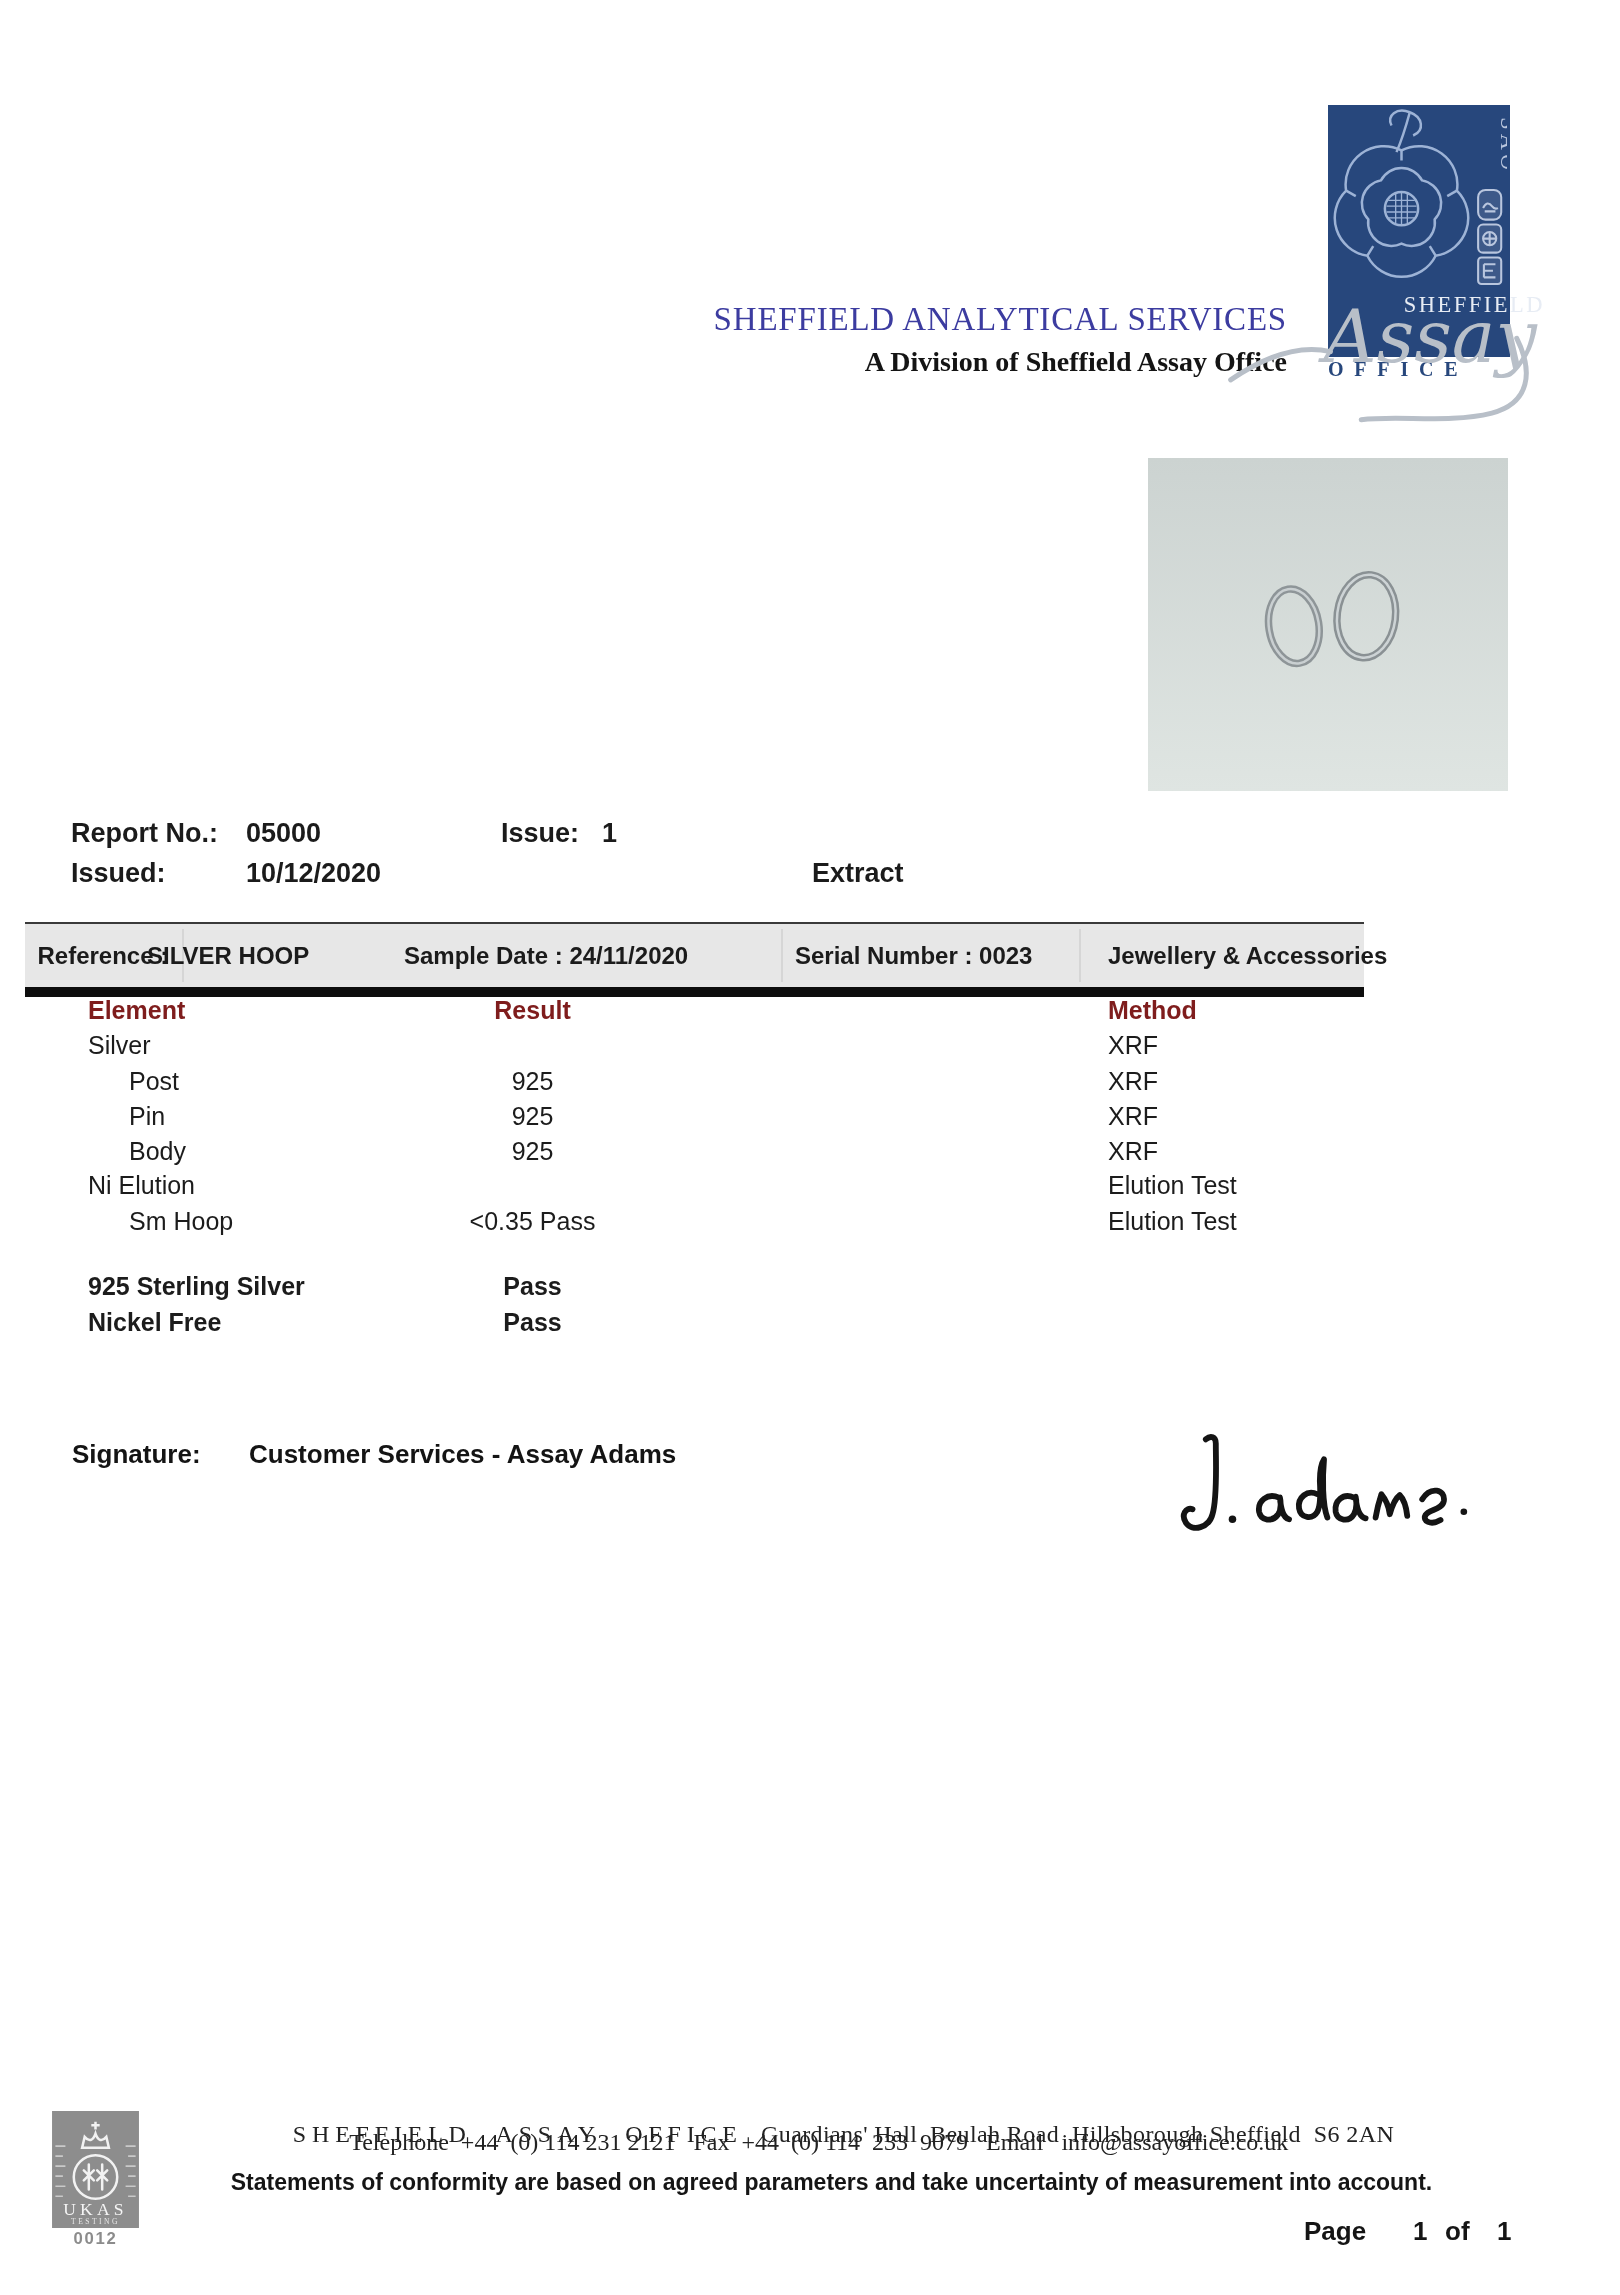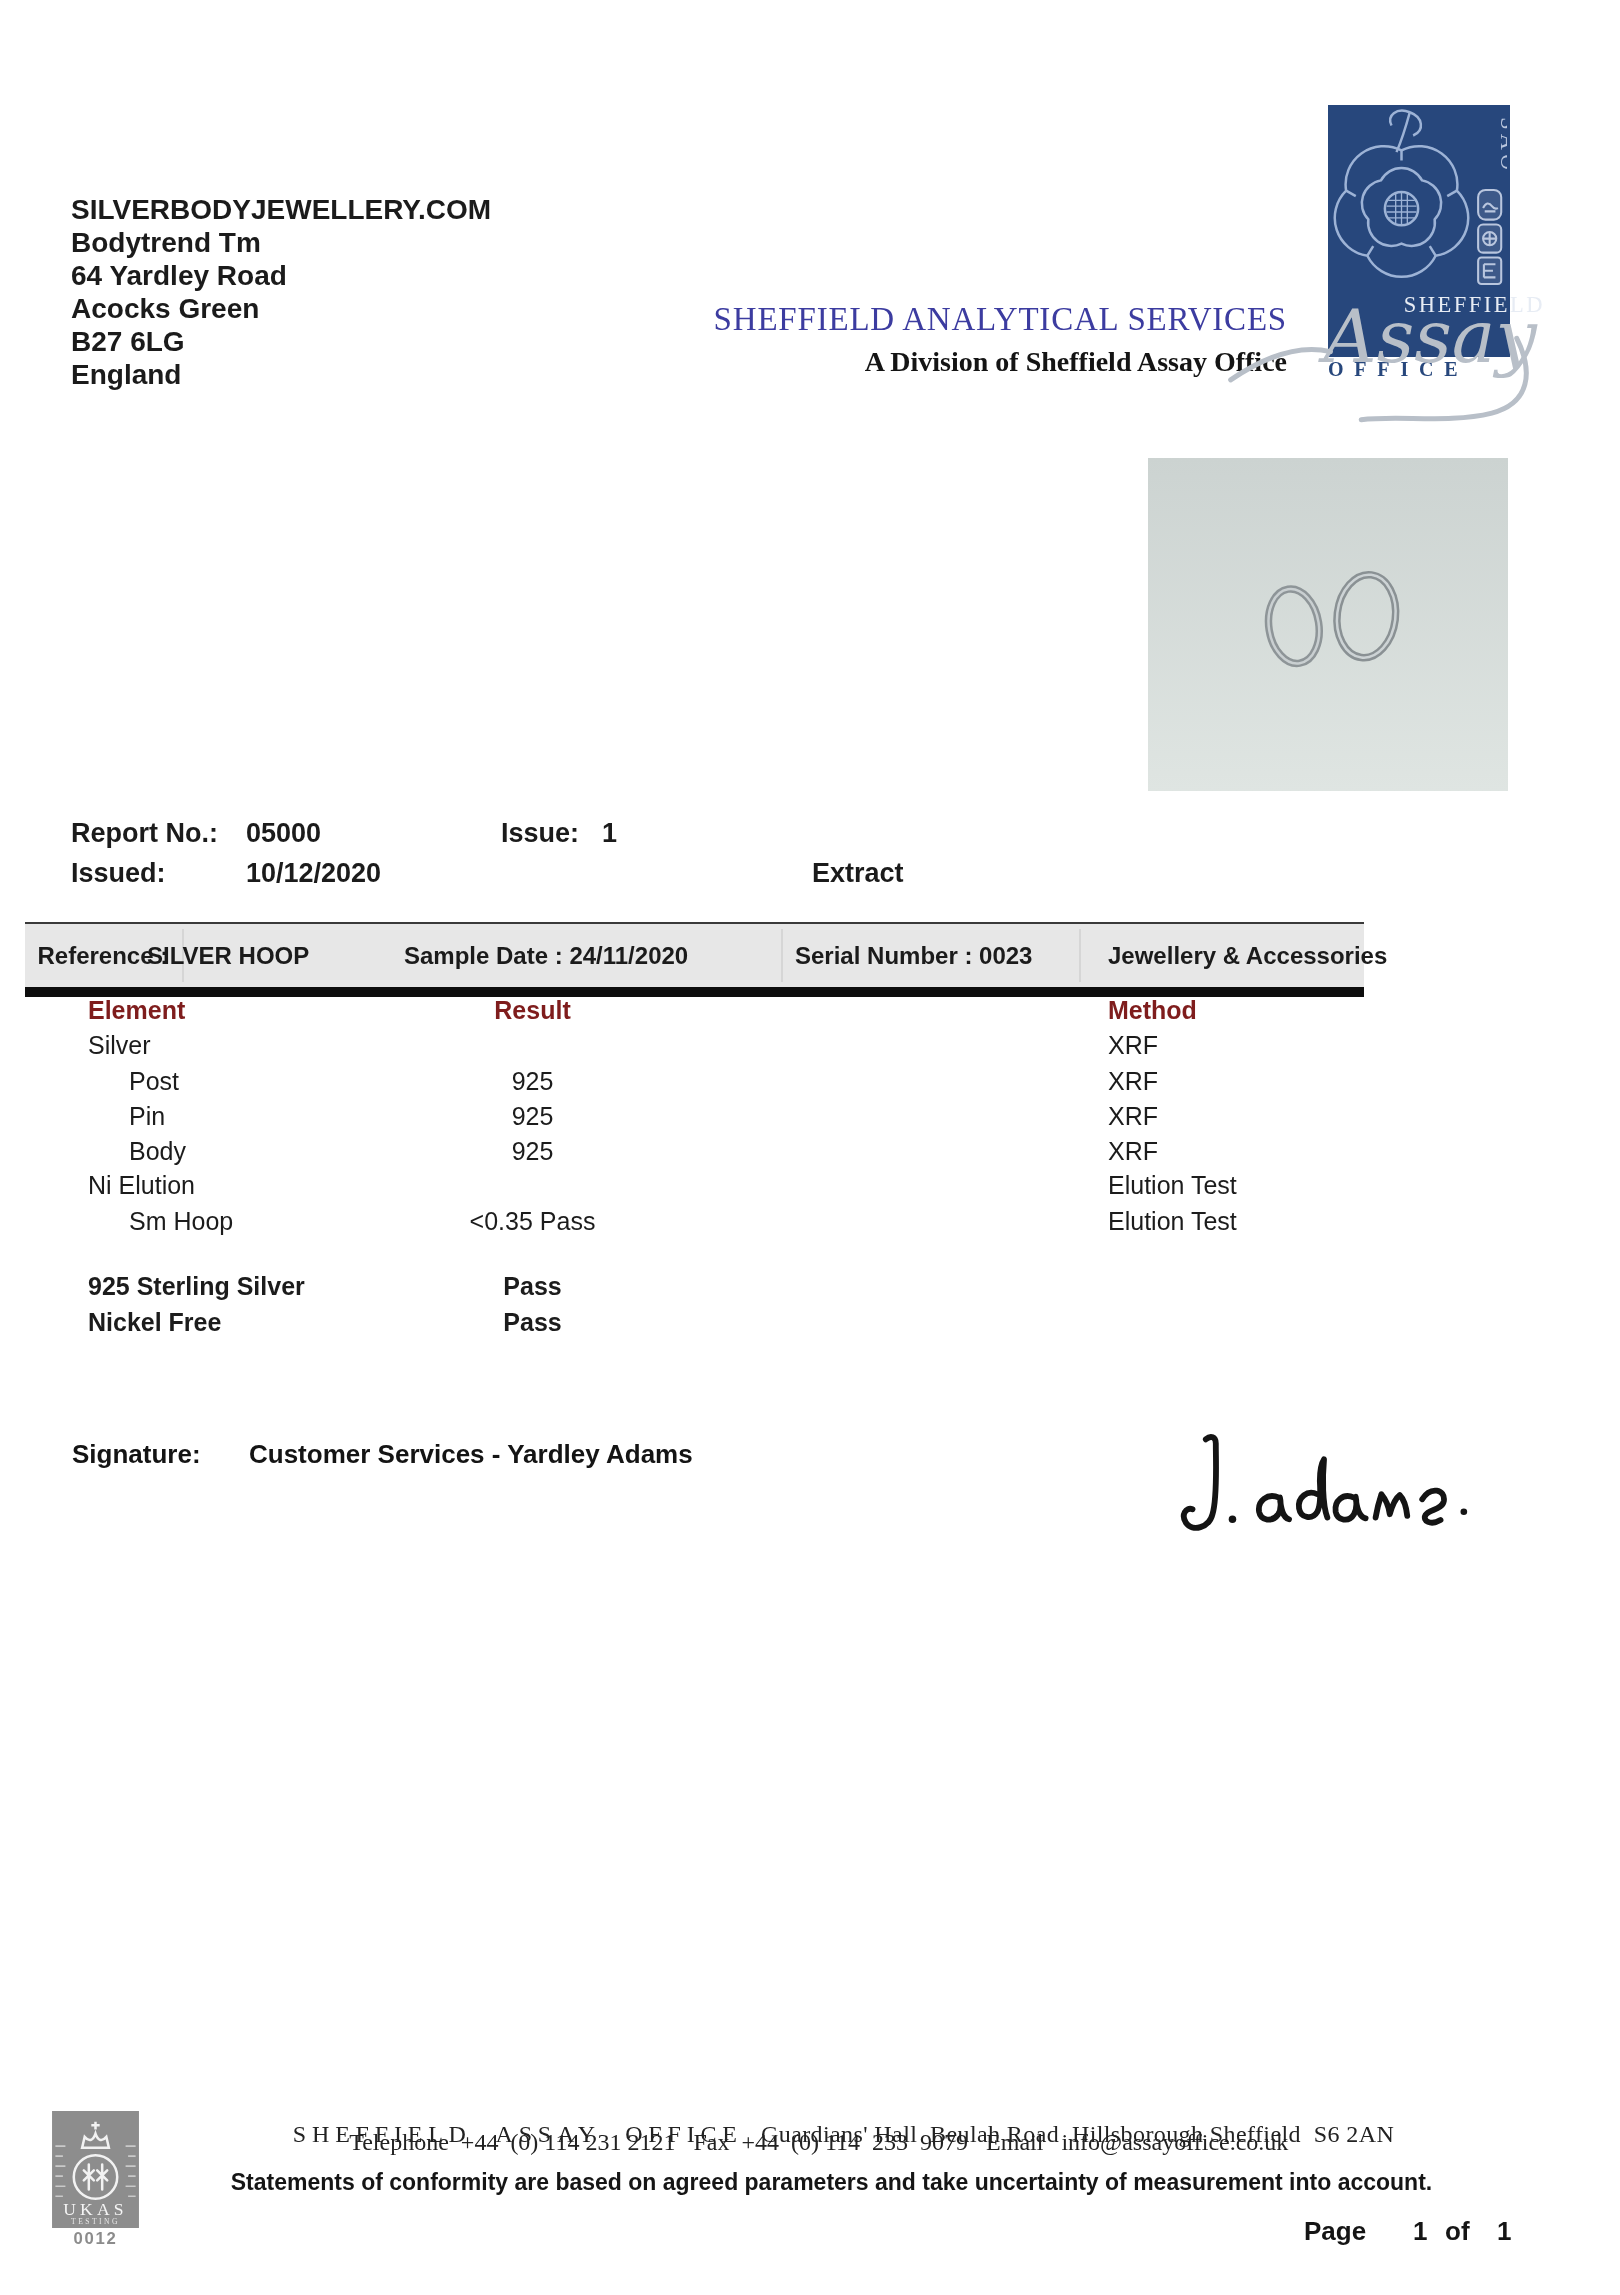--- a/index.html
+++ b/index.html
@@ -56,28 +56,20 @@
   .office-addr{margin-left:18.3px;letter-spacing:0.4px;}
   .conformity{font-family:"Liberation Sans",sans-serif;font-weight:bold;font-size:23px;color:#151515;}
   .pagenum{font-size:26px;font-weight:bold;color:#151515;}
   .ukas-num{left:52px;top:2229px;width:87px;text-align:center;font-size:16.7px;font-weight:600;color:#8c8c8c;letter-spacing:1.7px;}
 </style>
 </head>
 <body>
 
 <div class="page">
 
-  <div class="abs sender">
-    <div>SILVERBODYJEWELLERY.COM</div>
-    <div>Bodytrend Tm</div>
-    <div>64 Yardley Road</div>
-    <div>Acocks Green</div>
-    <div>B27 6LG</div>
-    <div>England</div>
-  </div>
 
   <div class="abs org-titles">
     <div class="org-title">SHEFFIELD ANALYTICAL SERVICES</div>
     <div class="org-subtitle">A Division of Sheffield Assay Office</div>
   </div>
 
   <div class="abs logo-box"></div>
   <svg class="abs logo-rose" width="143" height="190" viewBox="0 0 172 228">
     <g fill="none" stroke="#9db3d6" stroke-width="3">
       <path d="M96,6 C90,28 86,40 80,54"></path>
@@ -181,21 +173,21 @@
   <div>
     <span class="abs td bold elem" style="top:1272px">925 Sterling Silver</span>
     <span class="abs td bold result-cell" style="top:1272px">Pass</span>
   </div>
   <div>
     <span class="abs td bold elem" style="top:1308px">Nickel Free</span>
     <span class="abs td bold result-cell" style="top:1308px">Pass</span>
   </div>
 
   <span class="abs sig" style="left:72px;top:1439px">Signature:</span>
-  <span class="abs sig" style="left:249px;top:1439px">Customer Services - Yardley Adams</span>
+  <span class="abs sig" style="left:249px;top:1439px">Customer Services - Assay Adams</span>
   <svg class="abs" style="left:1154px;top:1426px" width="350" height="129" viewBox="0 0 420 155">
     <g fill="none" stroke="#141414" stroke-width="7" stroke-linecap="round" stroke-linejoin="round">
       <path d="M62,16 C68,11 74,13 74,21 C74,46 76,86 70,106 C66,122 46,128 38,116 C32,107 38,97 46,100"></path>
       <path d="M150,86 C136,80 124,90 126,103 C128,114 142,116 149,106 C153,100 152,90 151,86 C152,98 154,110 162,112"></path>
       <path d="M196,82 C184,76 172,86 174,99 C176,111 190,113 196,103 C200,96 200,84 199,66 C199,56 200,46 204,40 C202,62 202,94 208,110"></path>
       <path d="M240,86 C227,80 216,90 218,103 C220,114 234,116 240,106 C244,99 243,89 242,85 C243,97 246,109 254,111"></path>
       <path d="M266,110 C268,98 271,88 273,82 C278,88 282,98 283,106 C286,95 291,86 295,83 C300,88 303,99 304,108"></path>
       <path d="M322,88 C332,72 350,76 348,90 C346,101 330,100 326,107 C322,114 332,120 344,113"></path>
     </g>
     <circle cx="94" cy="112" r="4.5" fill="#141414"></circle>

